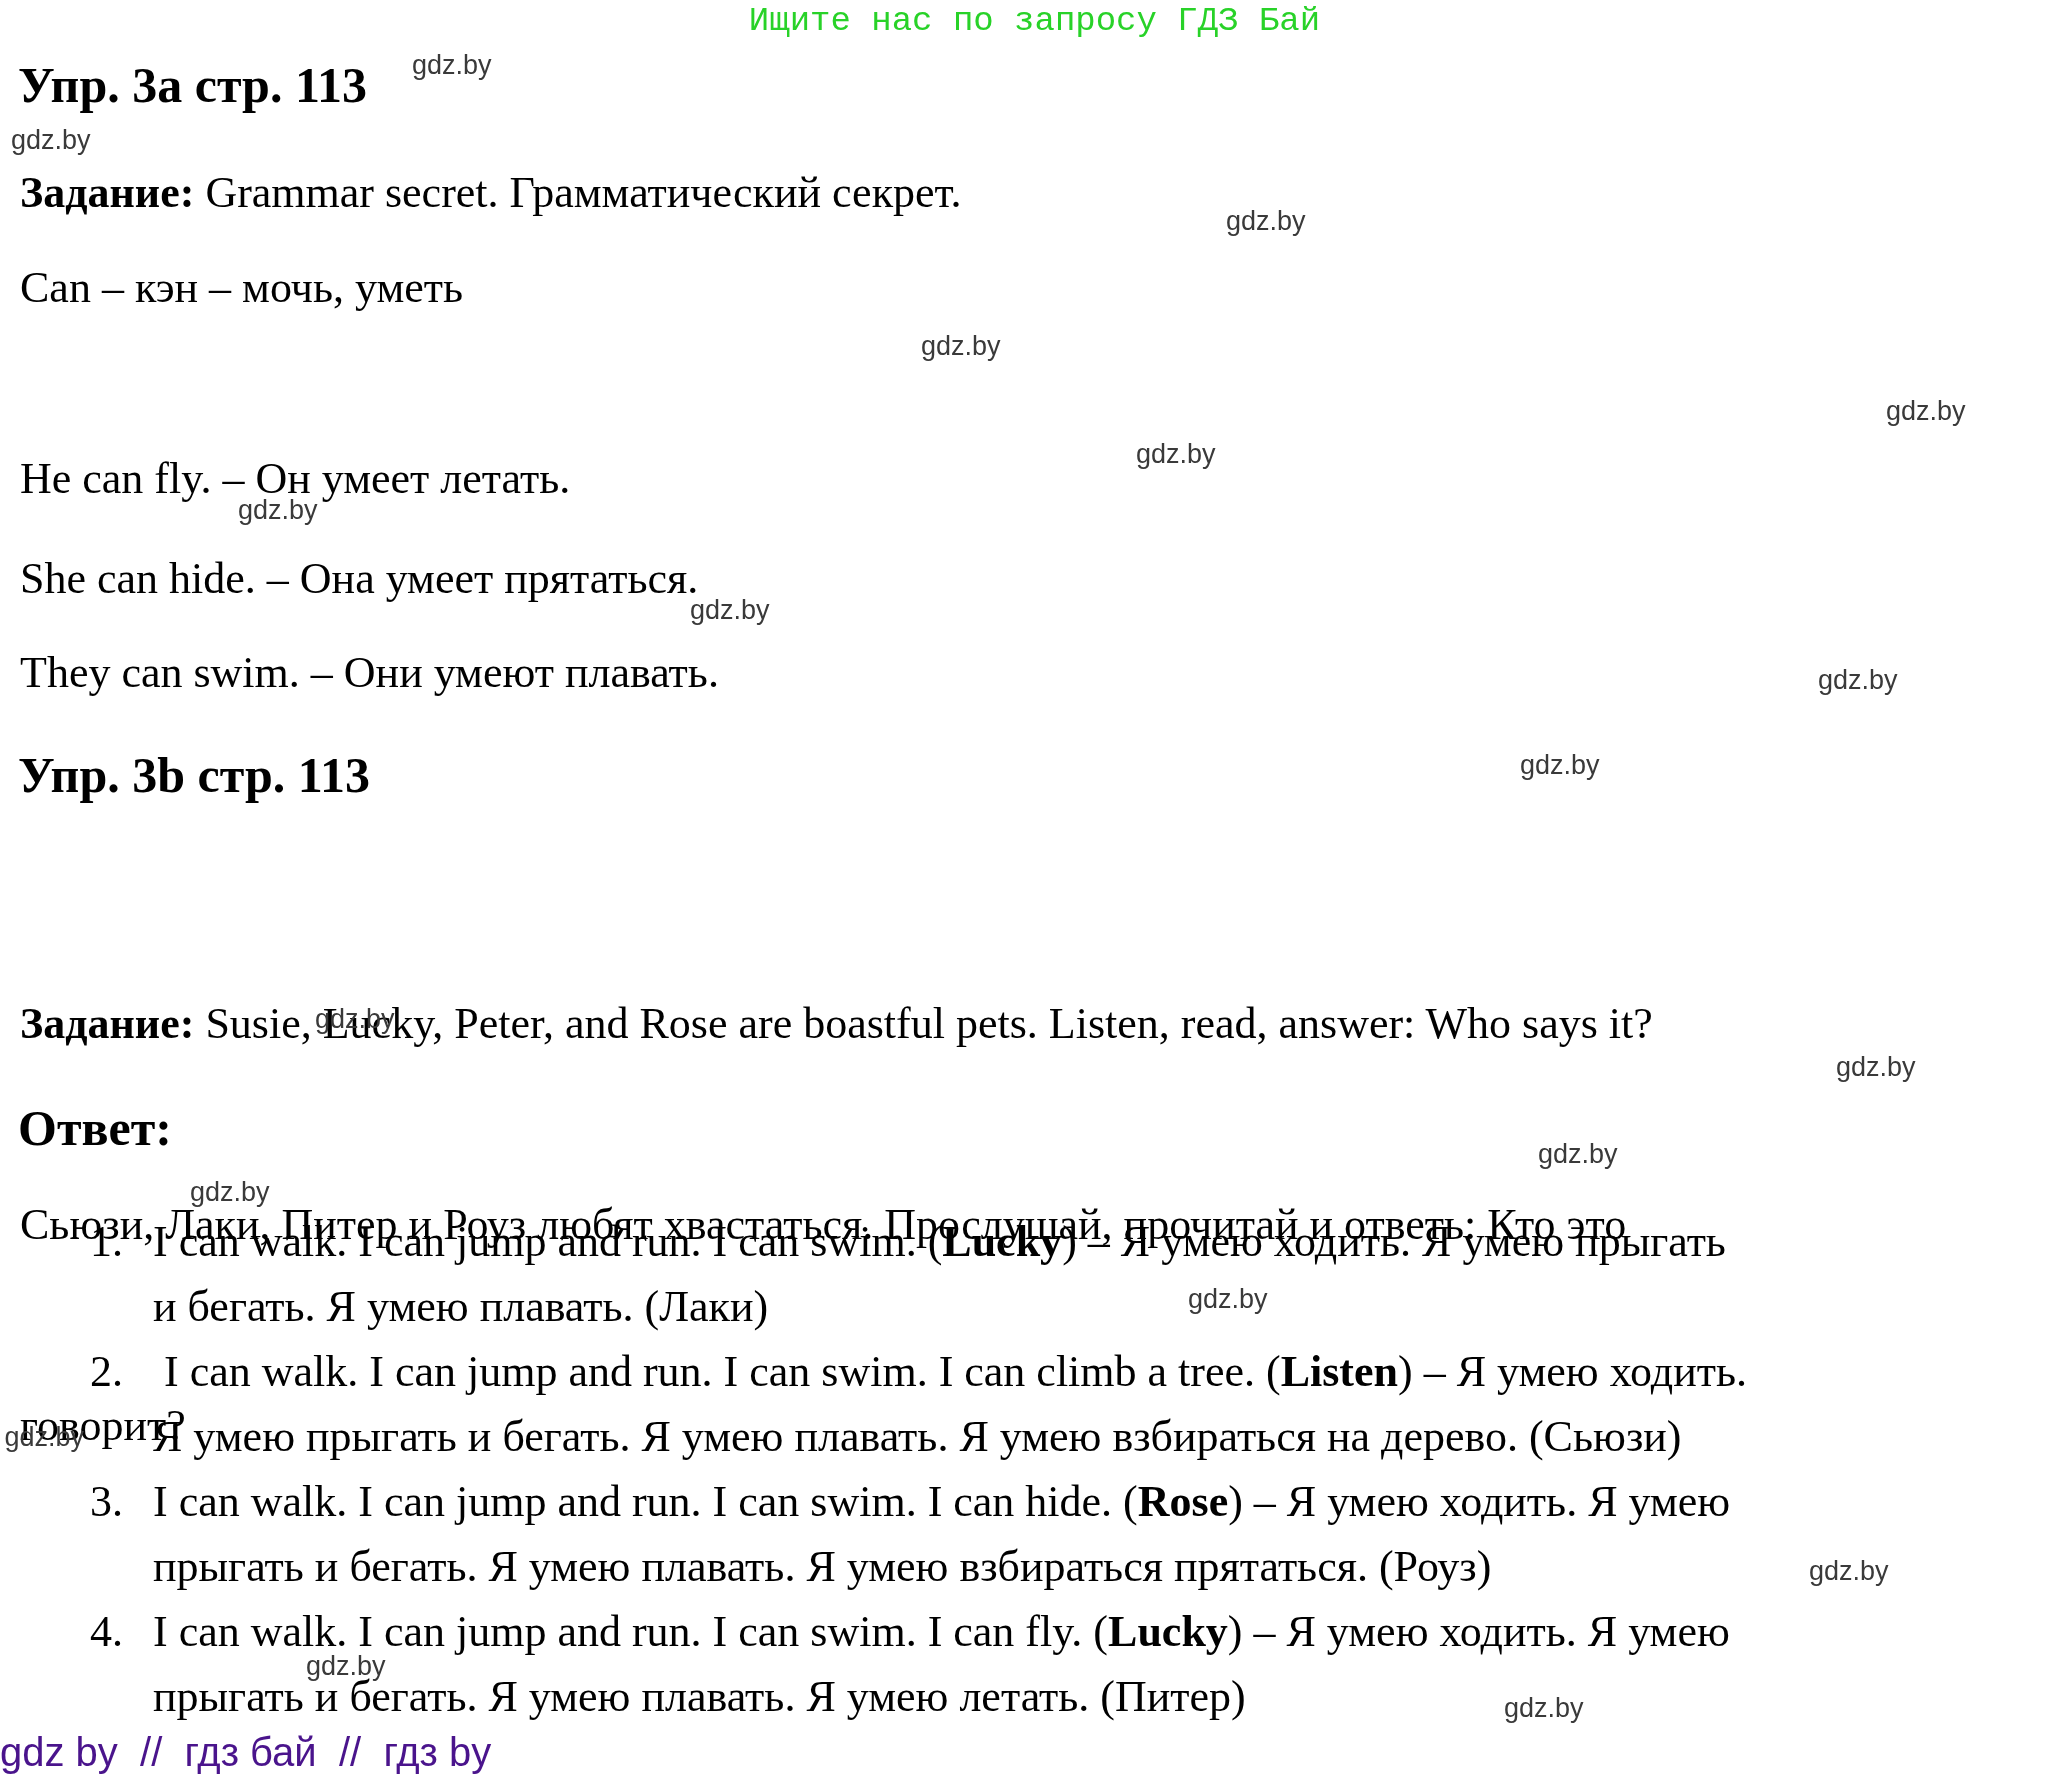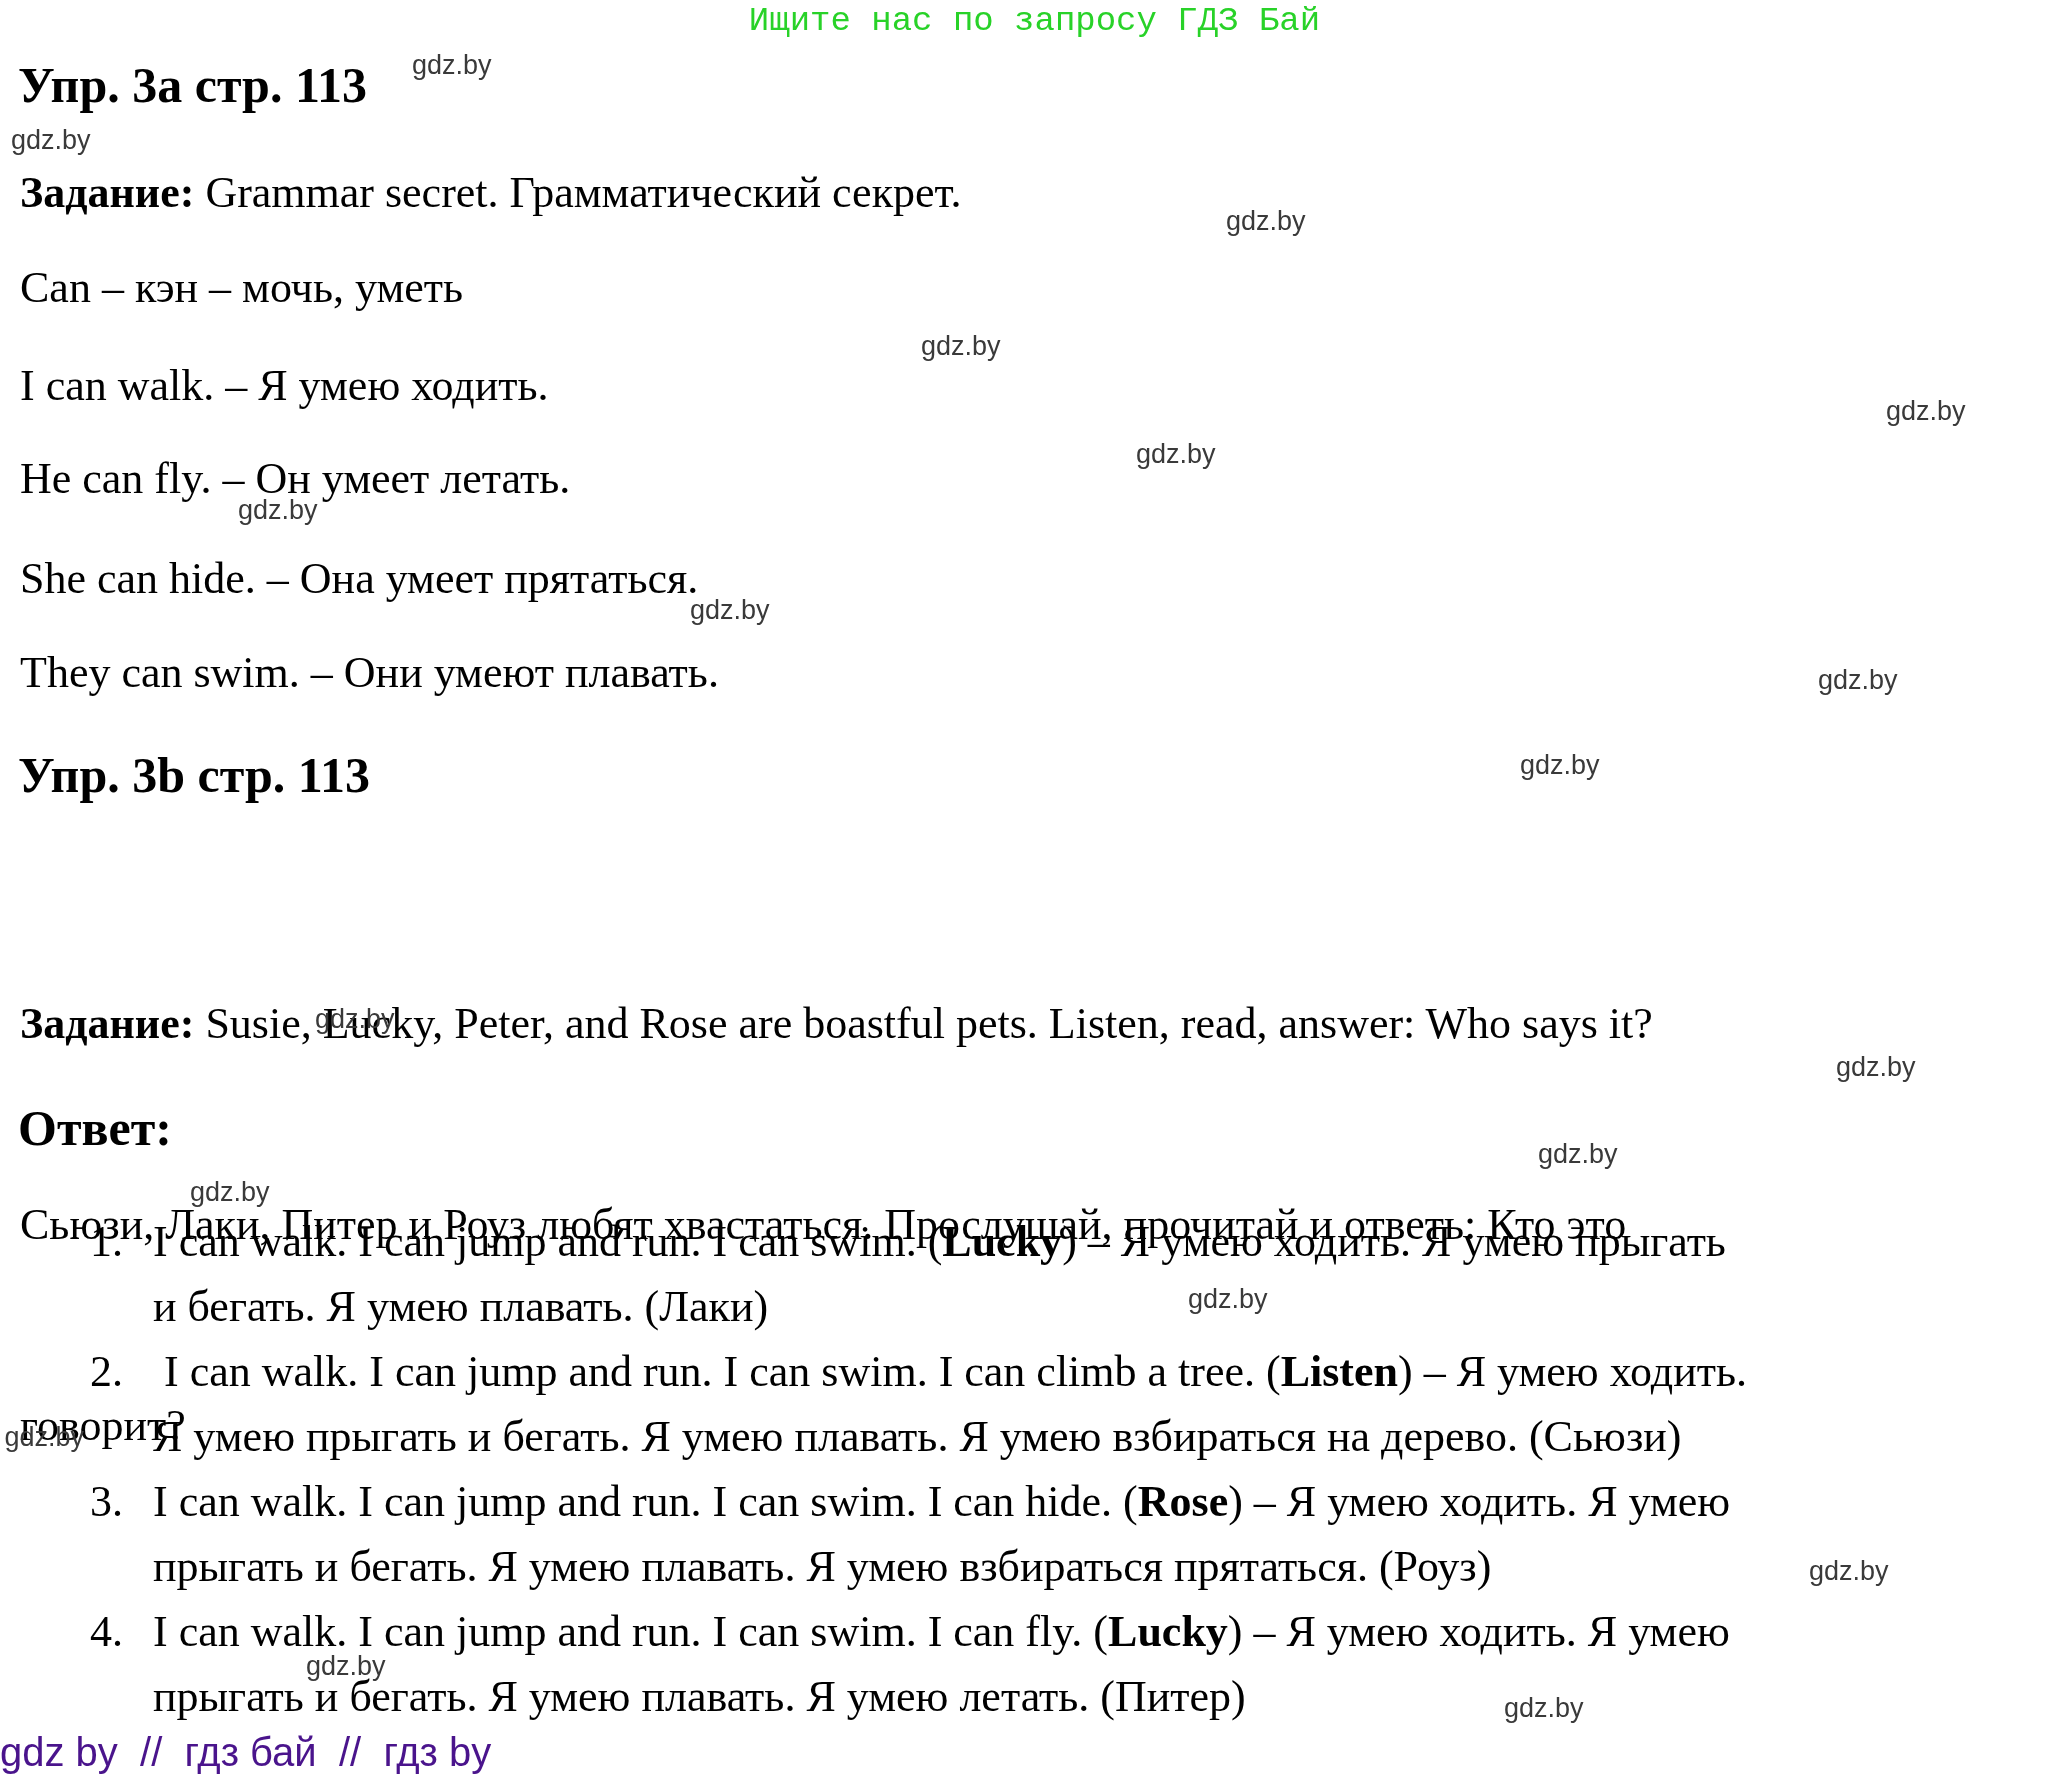--- a/index.html
+++ b/index.html
@@ -72,21 +72,20 @@
 
 <div class="page">
 
   <div class="banner">Ищите нас по запросу ГДЗ Бай</div>
 
   <div class="heading" id="heading-a">Упр. 3а стр. 113</div>
 
   <div class="para" id="task-a"><b>Задание:</b><span> Grammar secret. Грамматический секрет.</span></div>
 
   <div class="para" id="line-can">Can – кэн – мочь, уметь</div>
-  <div class="para" id="line-walk">I can walk. – Я умею ходить.</div>
   <div class="para" id="line-fly">He can fly. – Он умеет летать.</div>
   <div class="para" id="line-hide">She can hide. – Она умеет прятаться.</div>
   <div class="para" id="line-swim">They can swim. – Они умеют плавать.</div>
 
   <div class="heading" id="heading-b">Упр. 3b стр. 113</div>
 
   <div class="para" id="task-b">
     <div><b>Задание:</b><span> Susie, Lucky, Peter, and Rose are boastful pets. Listen, read, answer: Who says it?</span></div>
     <div>Сьюзи, Лаки, Питер и Роуз любят хвастаться. Прослушай, прочитай и ответь: Кто это</div>
     <div>говорит?</div>

